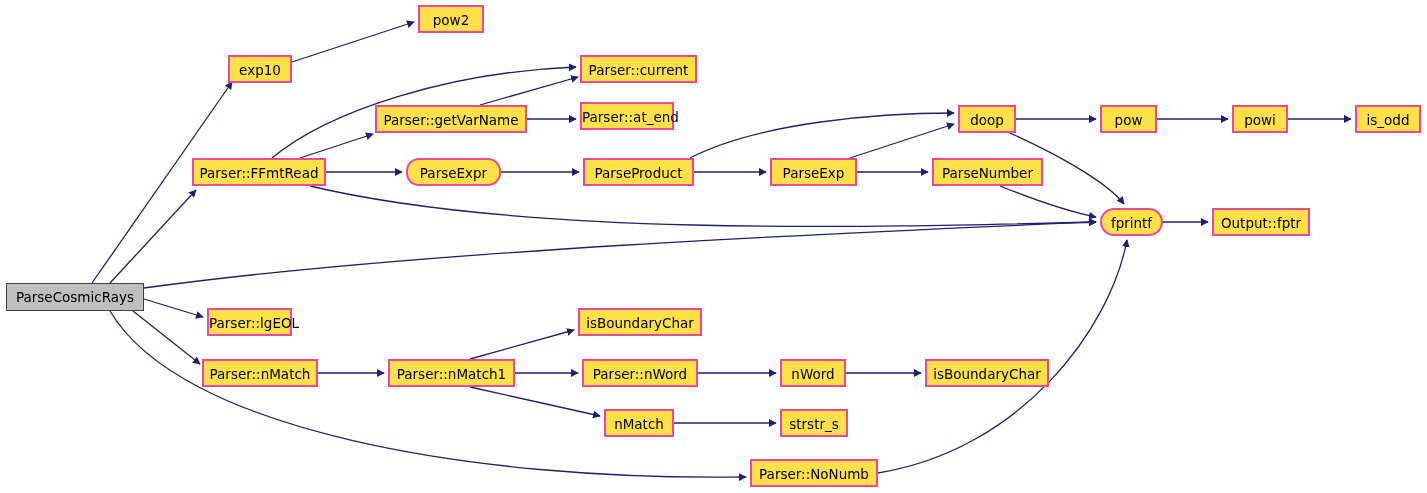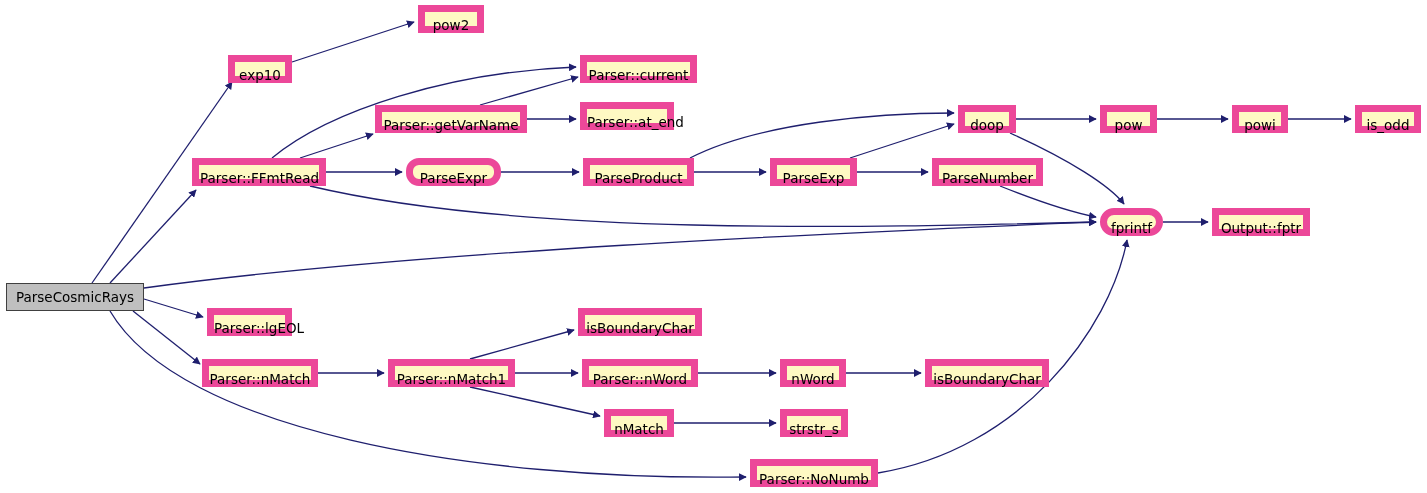--- a/index.html
+++ b/index.html
@@ -7,22 +7,22 @@
     position:relative;
     width:1427px;height:493px;
     background:#ffffff;
     font-family:"DejaVu Sans","Liberation Sans",sans-serif;
     overflow:hidden;
   }
   #edges{position:absolute;left:0;top:0;width:1427px;height:493px;}
   .node{
     position:absolute;
     box-sizing:border-box;
-    border:7px solid #ec4899;
-    background:#fef9c3;
+    border:2px solid #ec4899;
+    background:#fde047;
     color:#000000;
     font-size:13.5px;
     line-height:26px;
     text-align:center;
     white-space:nowrap;
     height:28px;
     z-index:5;
   }
   .node.root{
     background:#bfbfbf;
@@ -71,21 +71,21 @@
         <path d="M 698,373 L 776,373" fill="none" stroke="#1f1f6e" stroke-width="1.3" marker-end="url(#arrow)"></path>
         <path d="M 846,373 L 921,373" fill="none" stroke="#1f1f6e" stroke-width="1.3" marker-end="url(#arrow)"></path>
         <path d="M 674,423 L 776,423" fill="none" stroke="#1f1f6e" stroke-width="1.3" marker-end="url(#arrow)"></path>
         <path d="M 878,473 C 1020,450 1110,330 1127,240" fill="none" stroke="#1f1f6e" stroke-width="1.3" marker-end="url(#arrow)"></path>
       </g>
   </svg>
   <div id="nodes">
       <div class="node root" style="left: 6px; top: 283px; width: 138px; text-align: center;">ParseCosmicRays</div>
       <div class="node" style="left: 228px; top: 55px; width: 64px;">exp10</div>
       <div class="node" style="left: 418px; top: 5px; width: 66px;">pow2</div>
-      <div class="node" style="left: 192px; top: 158px; width: 134px; text-align: right;">Parser::FFmtRead</div>
+      <div class="node" style="left: 192px; top: 158px; width: 134px;">Parser::FFmtRead</div>
       <div class="node" style="left: 375px; top: 105px; width: 152px;">Parser::getVarName</div>
       <div class="node" style="left: 580px; top: 55px; width: 117px;">Parser::current</div>
       <div class="node" style="left: 580px; top: 102px; width: 94px;">Parser::at_end</div>
       <div class="node" style="left: 406px; top: 158px; width: 95px; border-radius: 13px;">ParseExpr</div>
       <div class="node" style="left: 583px; top: 158px; width: 111px;">ParseProduct</div>
       <div class="node" style="left: 770px; top: 158px; width: 87px;">ParseExp</div>
       <div class="node" style="left: 932px; top: 158px; width: 111px;">ParseNumber</div>
       <div class="node" style="left: 958px; top: 105px; width: 58px;">doop</div>
       <div class="node" style="left: 1100px; top: 105px; width: 57px;">pow</div>
       <div class="node" style="left: 1232px; top: 105px; width: 56px;">powi</div>

